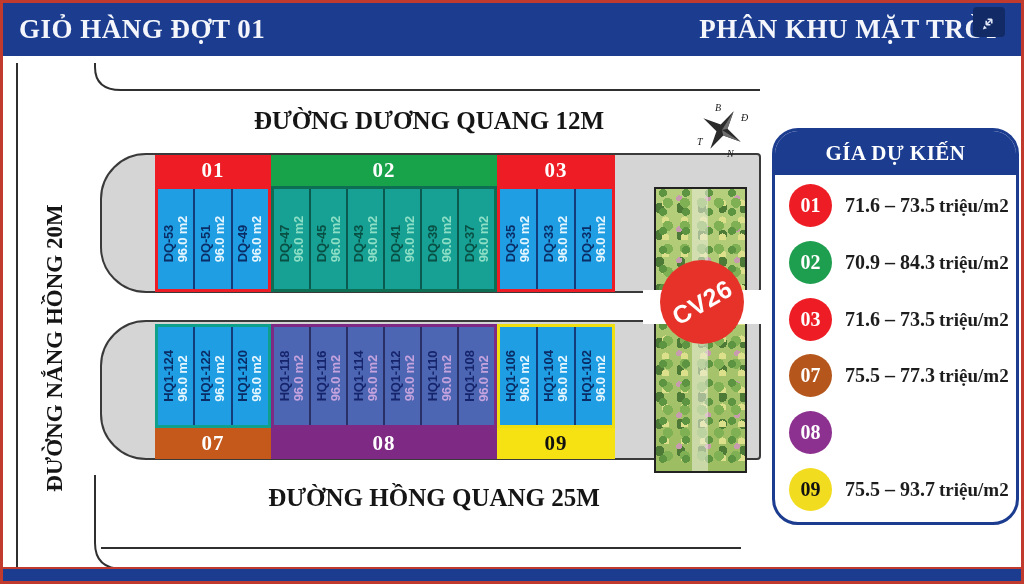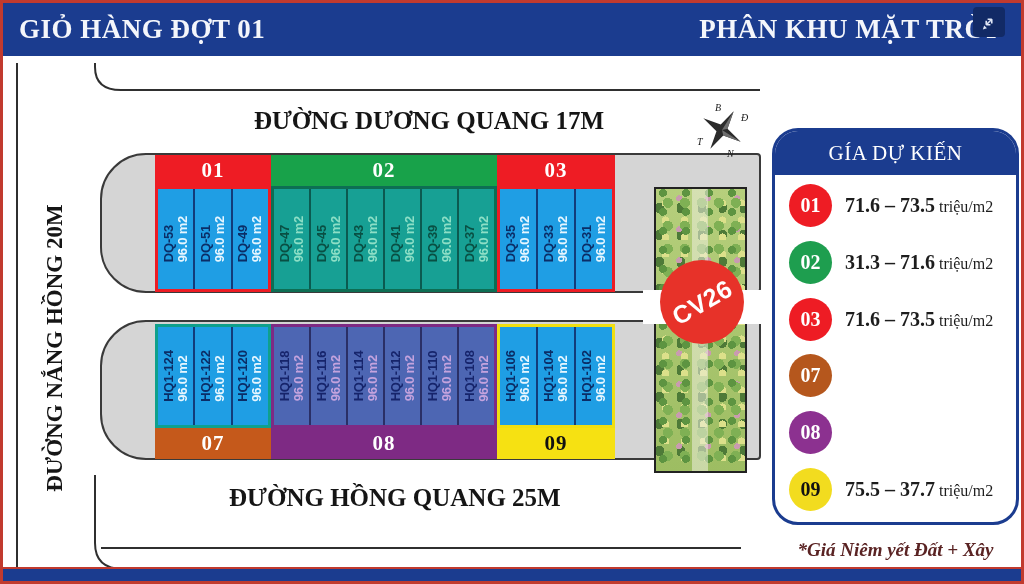--- a/index.html
+++ b/index.html
@@ -12,21 +12,21 @@
   .title{font-family:"Liberation Serif","DejaVu Serif",serif;font-weight:700;
          color:#f4f6fb;font-size:27px;line-height:53px;letter-spacing:.5px;white-space:nowrap;}
   .title-left{left:16px;top:0;}
   .title-right{right:24px;top:0;}
   .resize-box{right:16px;top:4px;width:32px;height:30px;background:#122a66;border-radius:4px;
               display:flex;align-items:center;justify-content:center;z-index:6;}
   
   .street{font-family:"Liberation Serif","DejaVu Serif",serif;font-weight:700;color:#151515;
           white-space:nowrap;}
   .street-top{left:226px;top:104px;width:400px;text-align:center;font-size:25px;}
-  .street-bottom{left:226px;top:481px;width:410px;font-size:25px;}
+  .street-bottom{left:226px;top:481px;width:410px;text-align:center;font-size:25px;}
   .street-left{left:52px;top:345px;font-size:23px;transform:translate(-50%,-50%) rotate(-90deg);}
   
   .strip{background:#d5d5d5;border:2px solid #3a3a3a;box-sizing:border-box;}
   .strip-top{left:97px;top:150px;width:661px;height:140px;border-radius:46px 4px 4px 46px;}
   .strip-bottom{left:97px;top:317px;width:661px;height:140px;border-radius:46px 4px 4px 46px;}
   
   .park{left:651px;top:184px;width:93px;height:286px;border:2px solid #222;box-sizing:border-box;
         background-color:#a8c46c;
         background-image:
           linear-gradient(90deg,transparent 0 40%,rgba(238,238,222,.55) 40% 58%,transparent 58%),
@@ -48,30 +48,30 @@
   .plot-group{position:absolute;display:flex;gap:2px;box-sizing:border-box;z-index:3;}
   .plot{flex:1;position:relative;}
   .plot-label{position:absolute;left:50%;top:50%;transform:translate(-50%,-50%) rotate(-90deg);
               display:flex;flex-direction:column;white-space:nowrap;line-height:14px;
               font-weight:700;font-size:13px;letter-spacing:-.2px;text-align:left;}
   
   .legend{left:769px;top:125px;width:247px;height:397px;background:#fff;border:3px solid #1b3c8f;
           border-radius:26px;box-sizing:border-box;overflow:hidden;z-index:4;}
   .legend-head{height:44px;background:#1b3c8f;color:#fff;display:flex;align-items:center;
                justify-content:center;font-family:"Liberation Serif","DejaVu Serif",serif;
-               font-weight:400;font-size:21px;letter-spacing:.5px;}
+               font-weight:700;font-size:21px;letter-spacing:.5px;}
   .legend-rows{display:flex;flex-direction:column;justify-content:space-around;height:347px;
                padding:2px 0 4px 14px;box-sizing:border-box;}
   .legend-row{display:flex;align-items:center;gap:13px;}
   .zone-badge{width:43px;height:43px;border-radius:50%;flex:0 0 43px;display:flex;align-items:center;
               justify-content:center;font-family:"Liberation Serif","DejaVu Serif",serif;
               font-weight:700;font-size:20px;}
   .price-text{font-family:"Liberation Serif","DejaVu Serif",serif;color:#1d1d1d;white-space:nowrap;}
   .price-text b{font-size:20px;font-weight:700;}
-  .price-text i{font-style:normal;font-size:16px;font-weight:400;}
+  .price-text i{font-style:normal;font-size:19px;font-weight:700;}
   .footnote{left:769px;top:536px;width:247px;text-align:center;
             font-family:"Liberation Serif","DejaVu Serif",serif;font-style:italic;font-weight:700;
             font-size:19px;color:#5a2323;}
   
   .pill{left:0;top:539px;height:30px;background:rgba(128,128,128,.93);border-radius:0 8px 8px 0;
         display:flex;align-items:center;gap:12px;padding:0 14px 0 10px;z-index:7;}
   .pill-name{color:#f3f3f3;font-size:15px;white-space:nowrap;}
   .pill-minus{color:#d0d0d0;font-size:16px;cursor:pointer;}
   .pill-plus{color:#fff;font-size:22px;line-height:22px;cursor:pointer;}
   .bottom-bar{left:0;right:0;bottom:0;height:12px;background:#1b3c8f;border-top:2px solid #c13a2e;z-index:6;}
@@ -108,21 +108,21 @@
 
   <div class="abs strip strip-top" style="z-index:2;"></div>
   <div class="abs strip strip-bottom" style="z-index:2;"></div>
 
   <div class="abs park" style="z-index:3;"></div>
   <div class="abs road-notch" style="z-index:4;"></div>
   <div class="abs cv-badge" id="cv-badge" style="background: rgb(231, 50, 41);">
     <span>CV26</span>
   </div>
 
-  <div class="abs street street-top" style="z-index:4;">ĐƯỜNG DƯƠNG QUANG 17M</div>
+  <div class="abs street street-top" style="z-index:4;">ĐƯỜNG DƯƠNG QUANG 12M</div>
   <div class="abs street street-left" style="z-index:4;">ĐƯỜNG NẮNG HỒNG 20M</div>
   <div class="abs street street-bottom" style="z-index:4;">ĐƯỜNG HỒNG QUANG 25M</div>
 
   <svg class="abs" style="left:688px;top:96px;width:62px;height:62px;z-index:4;" viewBox="0 0 62 62">
     <g transform="rotate(32 31 31)">
       <polygon points="31,9 35,27 53,31 35,35 31,53 27,35 9,31 27,27" fill="#2b2b2b"></polygon>
       <polygon points="31,9 35,27 31,31" fill="#6e6e6e"></polygon>
       <polygon points="53,31 35,35 31,31" fill="#6e6e6e"></polygon>
     </g>
     <text x="24" y="12" font-size="10" font-style="italic" fill="#222">B</text>
@@ -298,35 +298,35 @@
 
   <div class="abs legend">
     <div class="legend-head">GÍA DỰ KIẾN</div>
     <div class="legend-rows" id="legend-rows">
         <div class="legend-row">
           <span class="zone-badge" style="background: rgb(238, 28, 36); color: rgb(255, 255, 255);">01</span>
           <span class="price-text"><b>71.6 – 73.5</b> <i>triệu/m2</i></span>
         </div>
         <div class="legend-row">
           <span class="zone-badge" style="background: rgb(30, 158, 79); color: rgb(255, 255, 255);">02</span>
-          <span class="price-text"><b>31.3 – 71.6</b> <i>triệu/m2</i></span>
+          <span class="price-text"><b>70.9 – 84.3</b> <i>triệu/m2</i></span>
         </div>
         <div class="legend-row">
           <span class="zone-badge" style="background: rgb(238, 28, 36); color: rgb(255, 255, 255);">03</span>
           <span class="price-text"><b>71.6 – 73.5</b> <i>triệu/m2</i></span>
         </div>
         <div class="legend-row">
           <span class="zone-badge" style="background: rgb(181, 87, 29); color: rgb(255, 255, 255);">07</span>
+          <span class="price-text"><b>75.5 – 77.3</b> <i>triệu/m2</i></span>
         </div>
         <div class="legend-row">
           <span class="zone-badge" style="background: rgb(140, 49, 144); color: rgb(255, 255, 255);">08</span>
         </div>
         <div class="legend-row">
           <span class="zone-badge" style="background: rgb(242, 220, 31); color: rgb(17, 17, 17);">09</span>
-          <span class="price-text"><b>75.5 – 37.7</b> <i>triệu/m2</i></span>
+          <span class="price-text"><b>75.5 – 93.7</b> <i>triệu/m2</i></span>
         </div>
       </div>
   </div>
-  <div class="abs footnote" style="z-index:4;">*Giá Niêm yết Đất + Xây</div>
 
 
   <div class="abs bottom-bar"></div>
 </div>
 
 </body></html>

